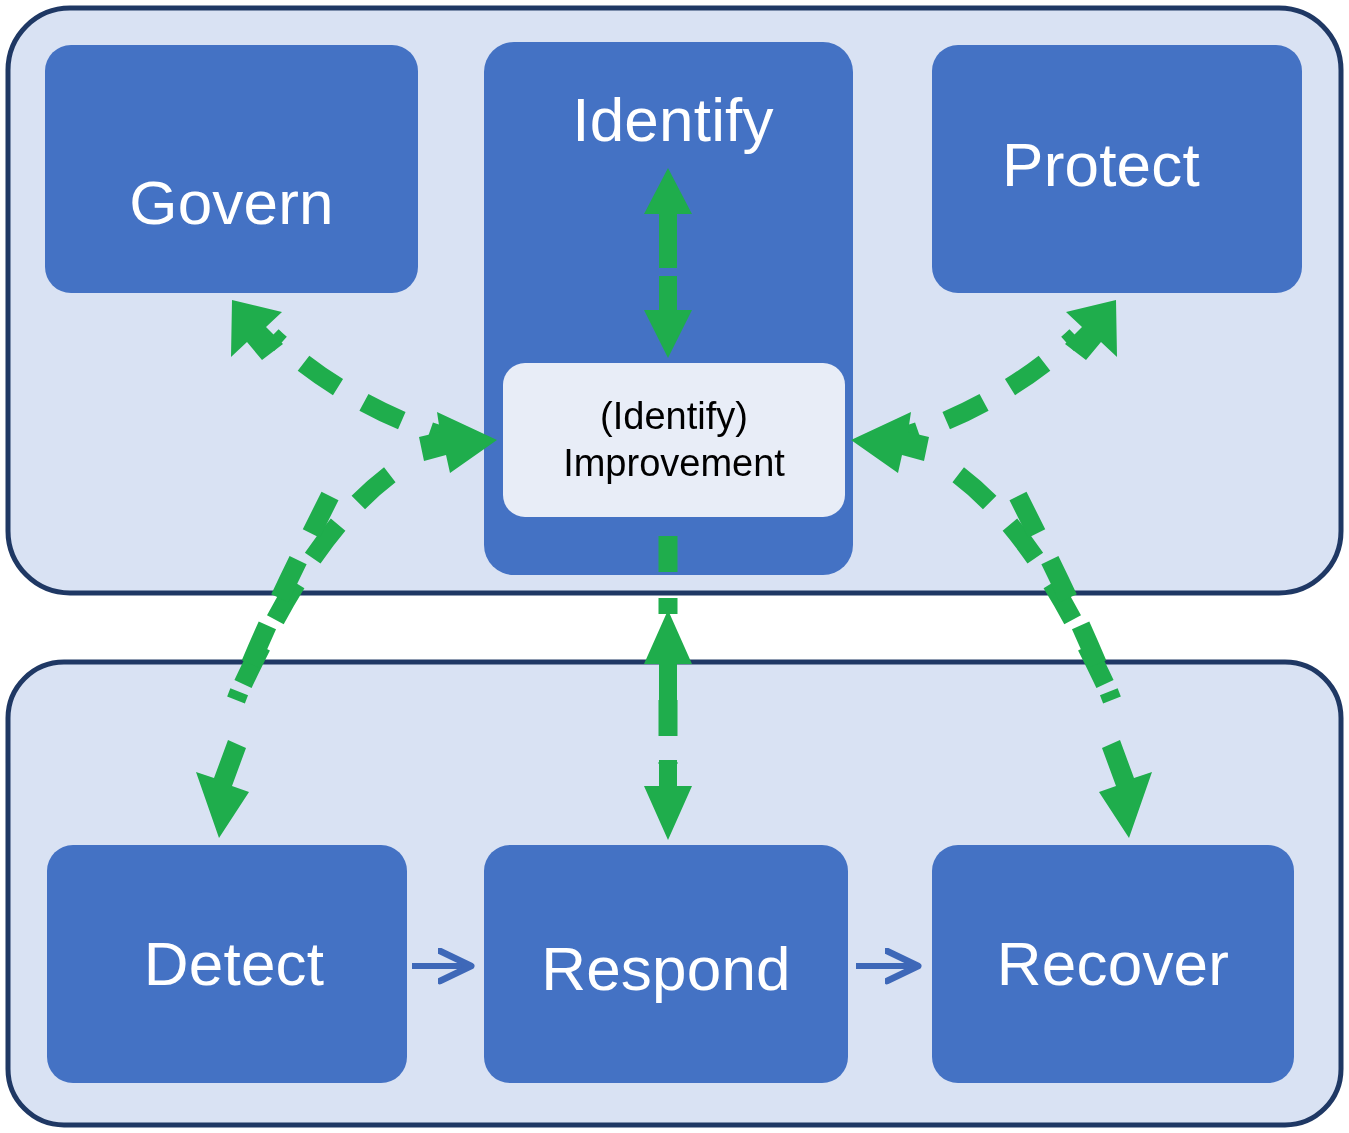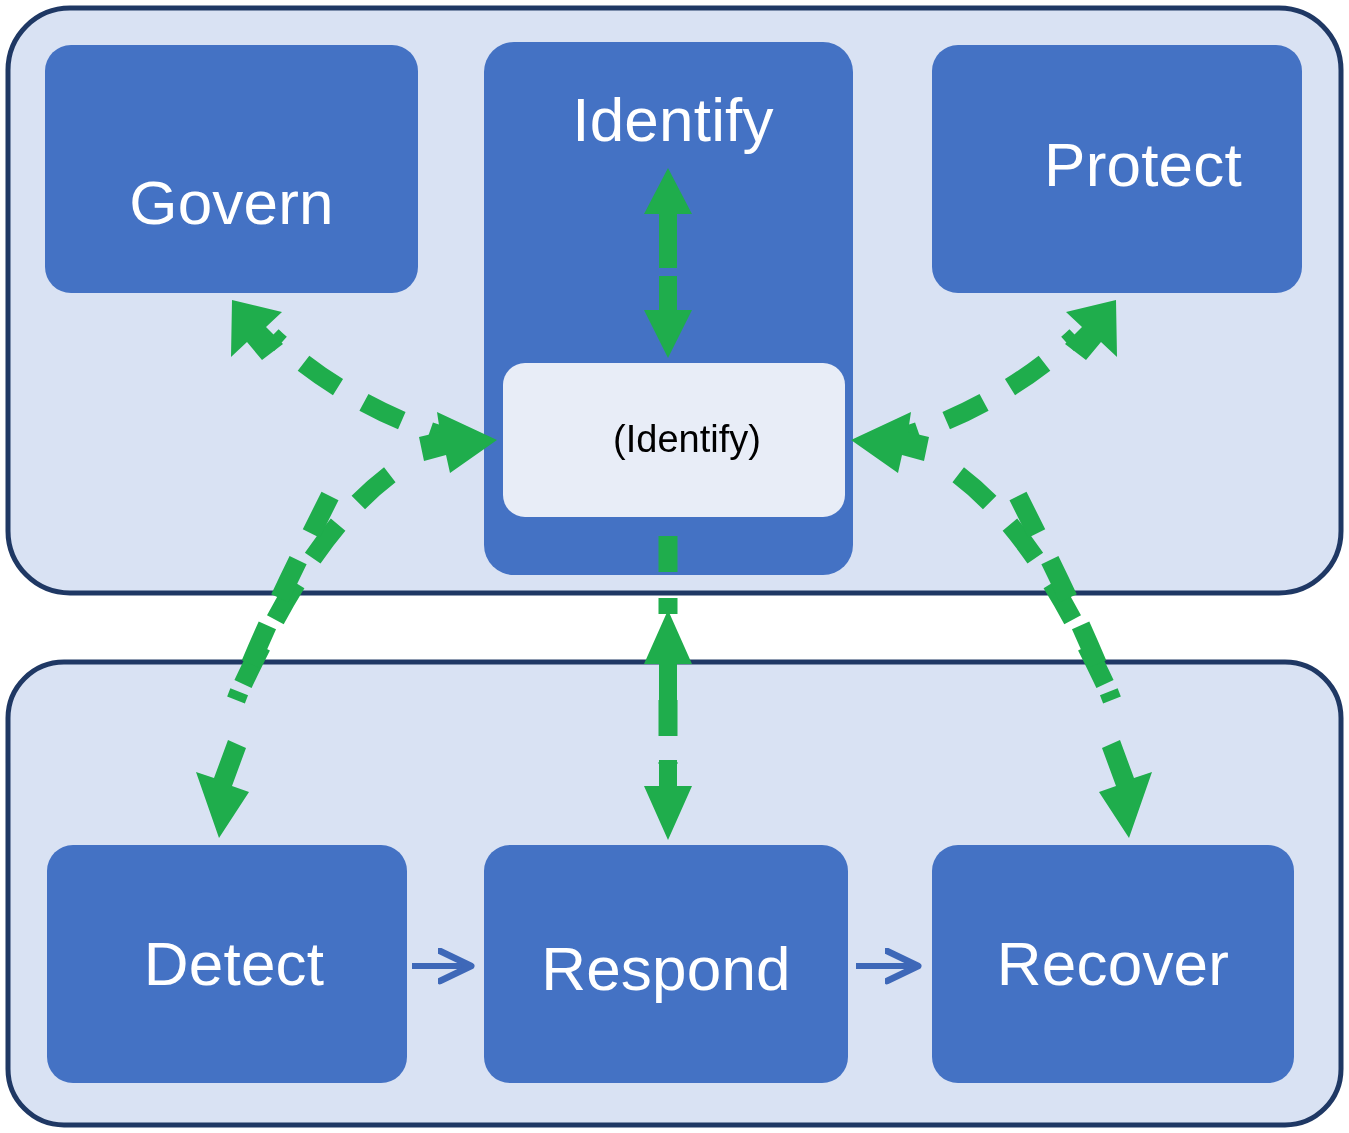--- a/index.html
+++ b/index.html
@@ -41,21 +41,20 @@
     line-height: 1.05;
     letter-spacing: 0.2px;
     font-family: "Liberation Sans", sans-serif;
   }
   .improvement-label {
     color: #000000;
     font-size: 38px;
     font-weight: 400;
     line-height: 1.25;
     font-family: "Liberation Sans", sans-serif;
-    padding-left: 13px;
   }
 </style>
 </head>
 <body>
 
 <div id="stage">
 
   <svg id="diagram-svg" viewBox="0 0 1349 1133" xmlns="http://www.w3.org/2000/svg">
     <defs>
       <marker id="seq-arrowhead" markerWidth="7" markerHeight="7" refX="5.4" refY="3" orient="auto" markerUnits="strokeWidth">
@@ -133,24 +132,25 @@
     </g>
     <g>
       <line x1="856" y1="966" x2="917" y2="966" stroke="#3E68B8" stroke-width="6" marker-end="url(#seq-arrowhead)"></line>
     </g>
   </svg>
 
   <div class="node-label fn-label" style="left:45px; top:45px; width:373px; height:316px;">Govern</div>
 
   <div class="node-label fn-label" style="left:484px; top:62px; width:378px; height:116px;">Identify</div>
 
-  <div class="node-label fn-label" style="left:958px; top:45px; width:370px; height:239px;">Protect</div>
+  <div class="node-label fn-label" style="left:916px; top:45px; width:370px; height:239px;">Protect</div>
 
   <div class="node-label improvement-label" style="left:503px; top:363px; width:342px; height:154px; flex-direction:column;">
     <span>(Identify)</span>
+    <span>Improvement</span>
   </div>
 
   <div class="node-label fn-label" style="left:54px; top:845px; width:360px; height:238px;">Detect</div>
 
   <div class="node-label fn-label" style="left:484px; top:845px; width:364px; height:248px;">Respond</div>
 
   <div class="node-label fn-label" style="left:932px; top:845px; width:362px; height:238px;text-align:right;">Recover</div>
 
 </div>
 

